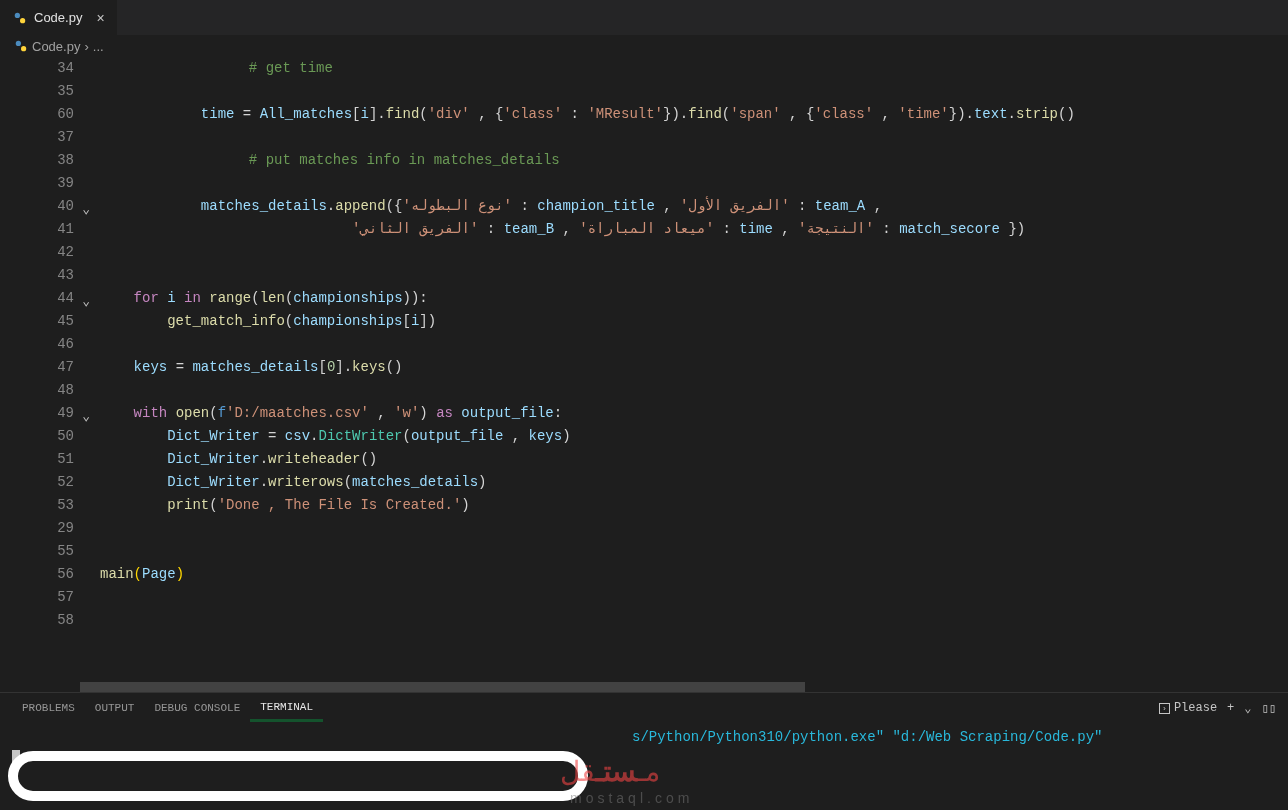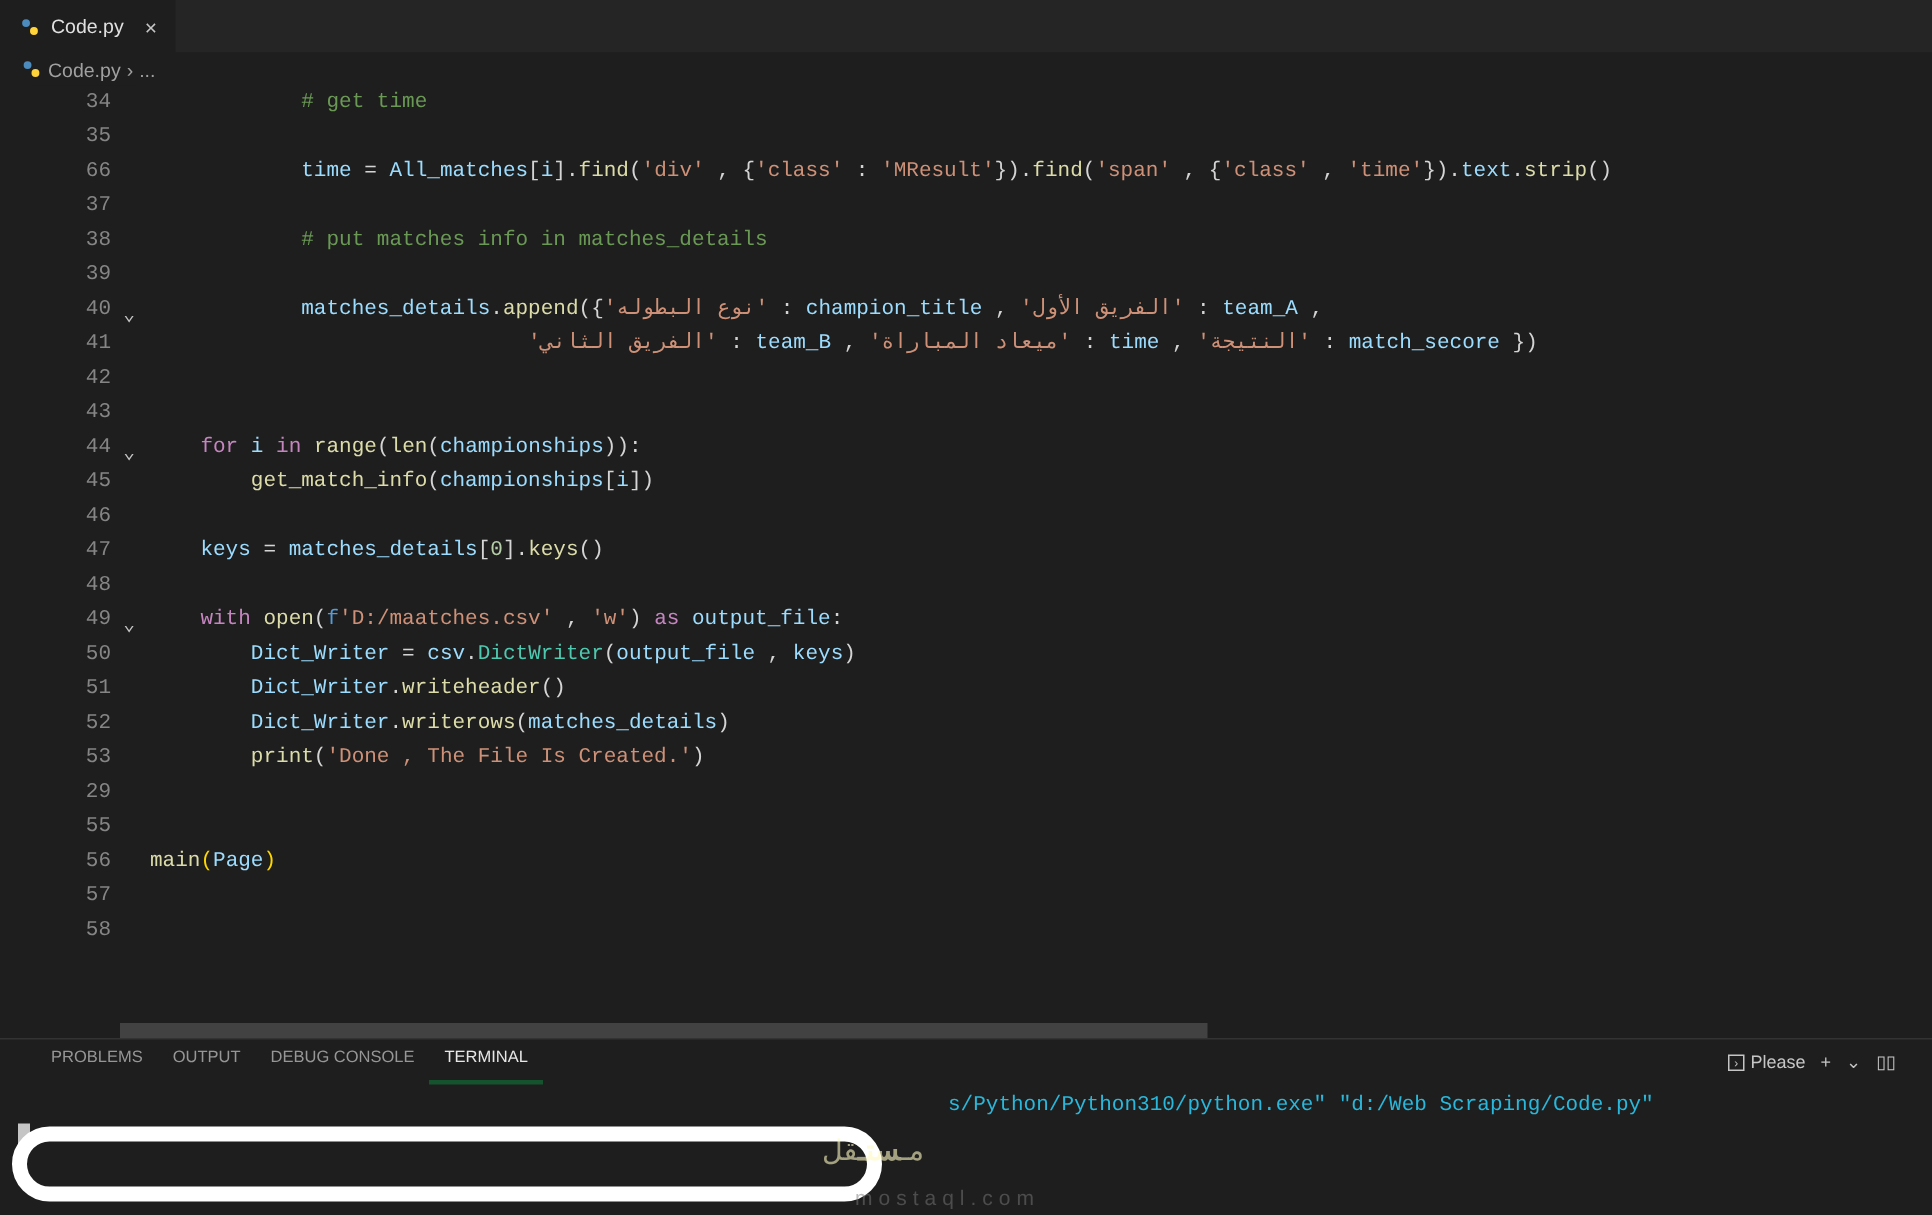--- a/index.html
+++ b/index.html
@@ -86,43 +86,45 @@
   background: #1e1e1e;
 }
 .scroll-h .thumb {
   position: absolute;
   left: 0;
   width: 60%;
   height: 100%;
   background: #424242;
 }
 
-.cm { color: #6a9955; }    
+.cm { color: #6a9955; margin-left: 48px; }    
 .kw { color: #c586c0; }    
 .bkw { color: #569cd6; }   
 .fn { color: #dcdcaa; }    
 .var { color: #9cdcfe; }   
 .str { color: #ce9178; }   
 .num { color: #b5cea8; }   
 .cls { color: #4ec9b0; }   
 .pn { color: #d4d4d4; }    
 .brk { color: #ffd700; }   
 .panel {
   background: #1e1e1e;
   border-top: 1px solid #333;
   height: 118px;
   display: flex;
   flex-direction: column;
 }
 .panel-tabs {
   display: flex;
-  padding: 0 24px;
+  align-items: center;
+  padding: 0 12px;
   height: 30px;
   font-size: 11px;
   color: #969696;
+  font-family: Liberation Mono, monospace;
 }
 .panel-tabs .ptab { padding: 6px 10px; text-transform: uppercase; cursor: pointer; }
 .panel-tabs .ptab.active { color: #e7e7e7; border-bottom: 3px solid #14532d; }
 .panel-tabs .spacer { flex: 1; }
 .panel-tabs .right { display: flex; align-items: center; gap: 10px; color: #c5c5c5; }
 .panel-tabs .right .item { display: flex; align-items: center; gap: 4px; font-size: 12px; cursor: pointer; }
 .term {
   flex: 1;
   font-family: Consolas, 'Courier New', monospace;
   font-size: 14px;
@@ -144,24 +146,24 @@
 }
 .term .cursor {
   display: inline-block;
   width: 8px;
   height: 16px;
   background: #c5c5c5;
   vertical-align: middle;
 }
 .watermark {
   position: absolute;
-  left: 548px;
+  left: 560px;
   top: 755px;
-  color: #fef9c3;
-  font-size: 19px;
+  color: #ef4444;
+  font-size: 28px;
   font-weight: 300;
   letter-spacing: 1px;
   pointer-events: none;
   opacity: 0.6;
 }
 .watermark-sub {
   position: absolute;
   left: 570px;
   top: 790px;
   color: #7a7a7a;
@@ -198,21 +200,21 @@
   </span>
   <span>Code.py</span>
   <span>›</span>
   <span>...</span>
 </div>
 
 <div class="editor">
   <div class="gutter" id="gutter">
       <div class="ln">34</div>
       <div class="ln">35</div>
-      <div class="ln">66</div>
+      <div class="ln">60</div>
       <div class="ln">37</div>
       <div class="ln">38</div>
       <div class="ln">39</div>
       <div class="ln">40<span class="fold">⌄</span></div>
       <div class="ln">41</div>
       <div class="ln">42</div>
       <div class="ln">43</div>
       <div class="ln">44<span class="fold">⌄</span></div>
       <div class="ln">45</div>
       <div class="ln">46</div>

